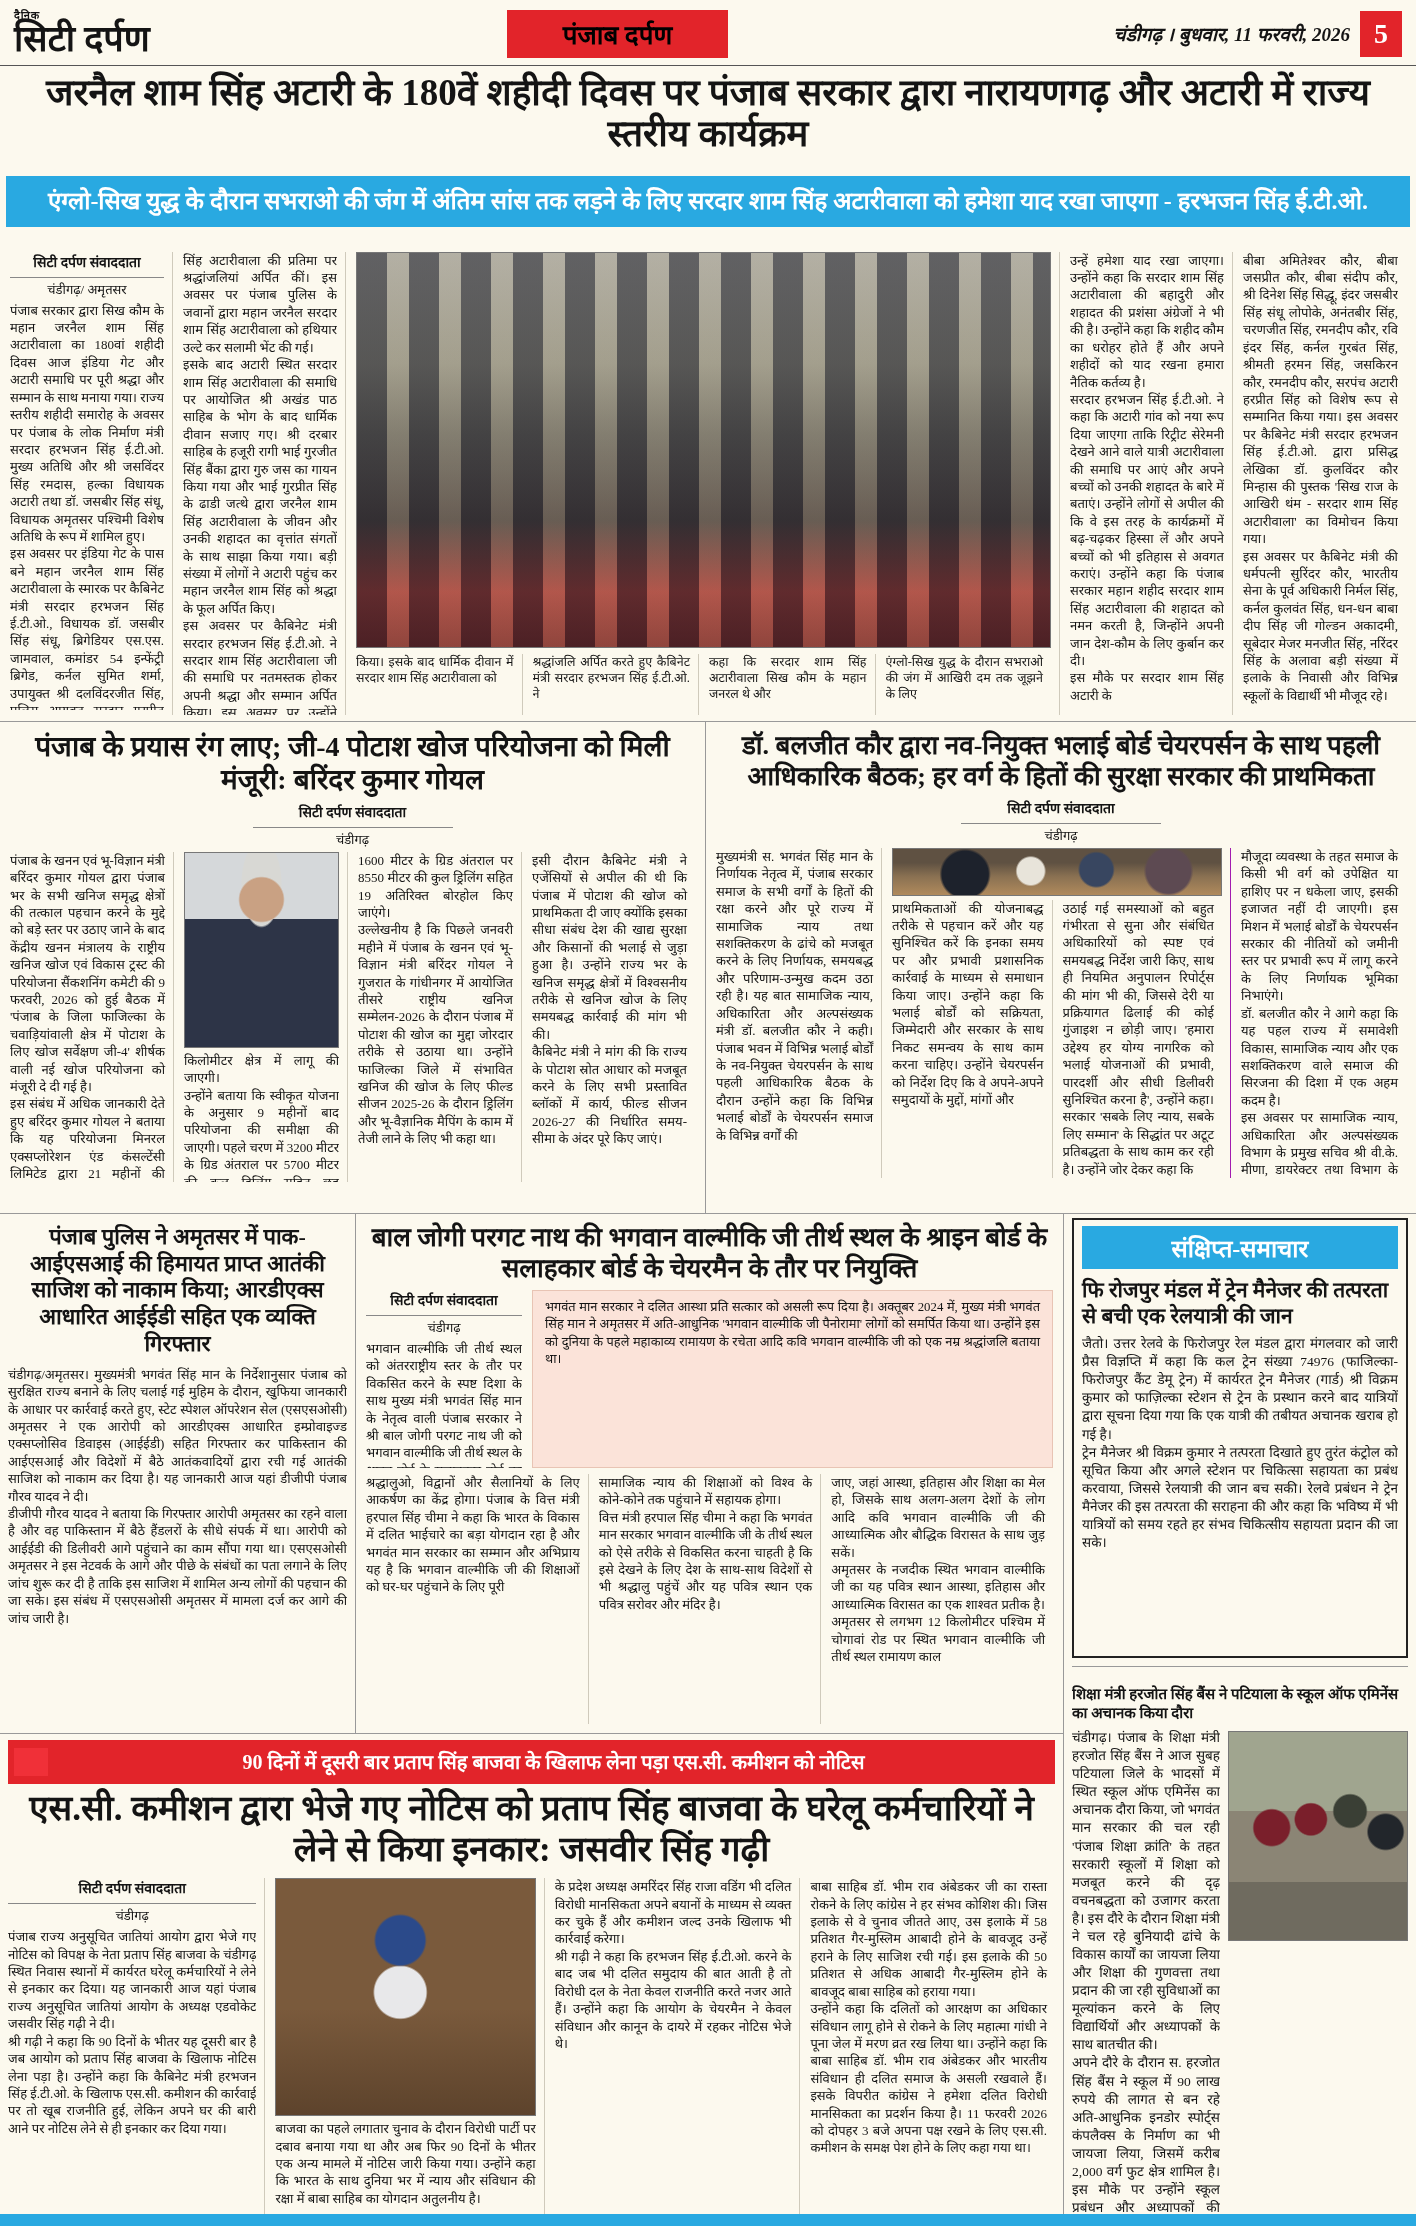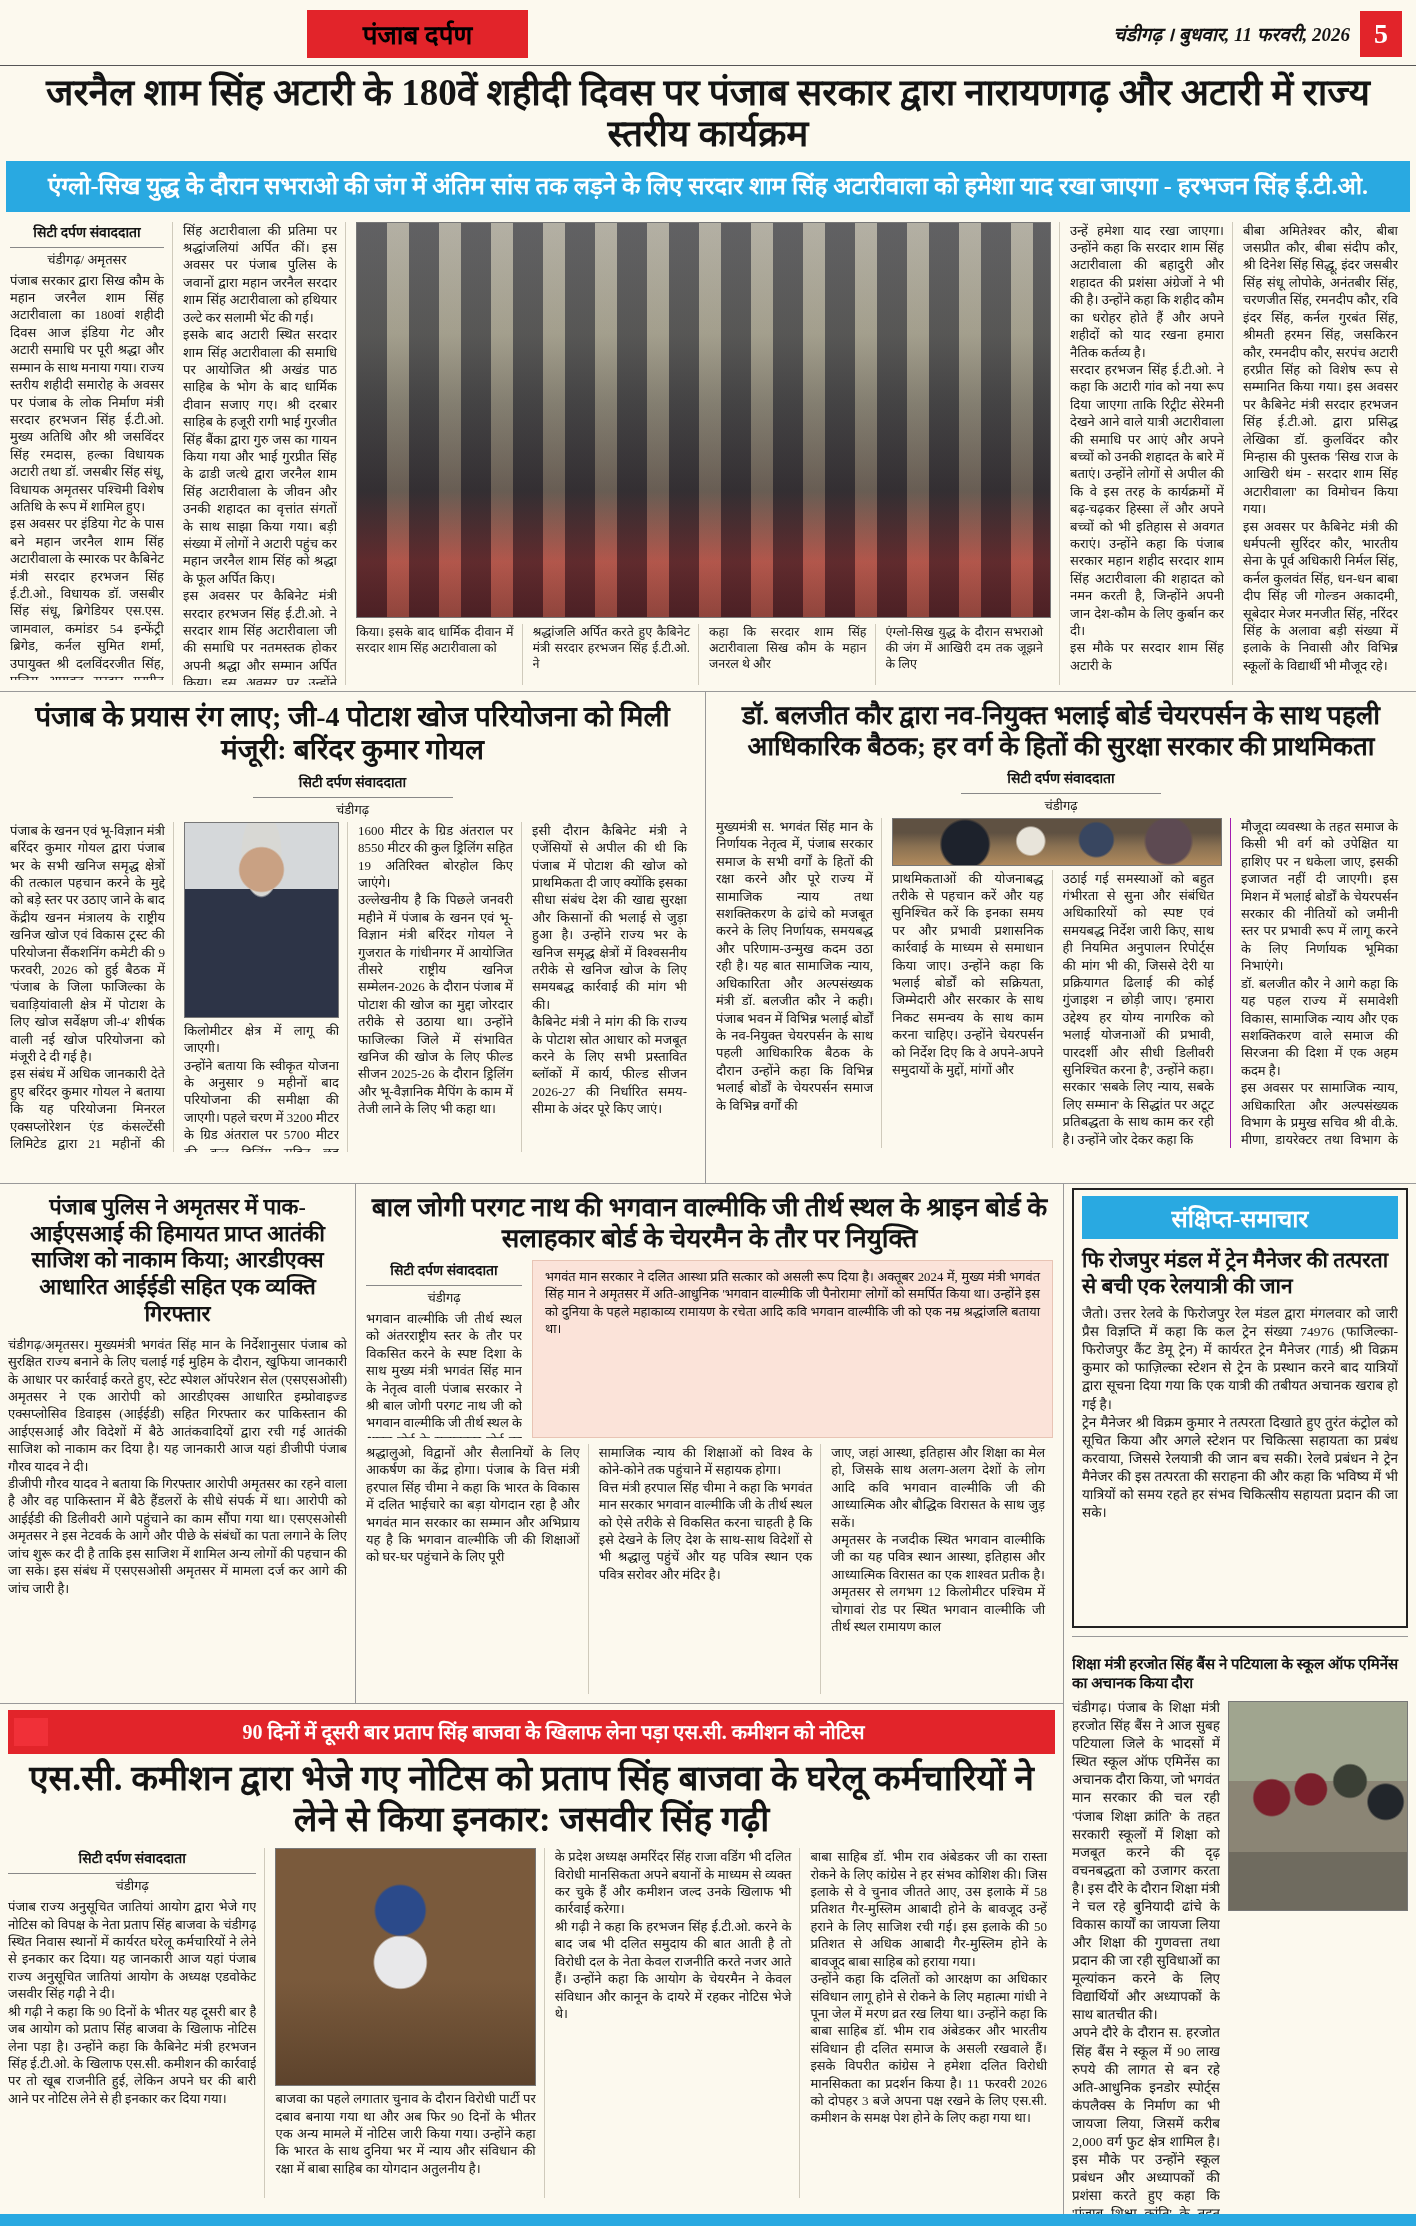--- a/index.html
+++ b/index.html
@@ -15,21 +15,21 @@
   .section-box{background:#e2242a;color:#000000;font-weight:bold;font-size:26px;
                padding:6px 56px;margin:0 auto;text-align:center;white-space:nowrap;}
   .mast-right{margin-left:auto;display:flex;align-items:center;gap:10px;}
   .page-date{font-size:19px;font-weight:bold;font-style:italic;white-space:nowrap;}
   .page-num{background:#e2242a;color:#fff;font-weight:bold;font-size:28px;width:42px;height:46px;
             display:flex;align-items:center;justify-content:center;}
 
   
   .main-headline{font-size:37px;font-weight:bold;text-align:center;line-height:1.12;padding:6px 8px 4px;}
   .strap{background:#29a9e1;color:#fff;font-weight:bold;font-size:24px;text-align:center;
-         padding:11px 10px;margin:2px 6px;line-height:1.2;}
+         padding:11px 10px;margin:17px 6px;line-height:1.2;}
 
   .byline{font-weight:bold;text-align:center;font-size:14px;border-bottom:1px solid #888;padding-bottom:6px;margin-bottom:2px;}
   .place{text-align:center;font-size:13px;margin-bottom:4px;}
 
   .body-text{font-size:13px;line-height:1.34;text-align:justify;white-space:pre-line;overflow:hidden;}
 
   
   .lead-body{display:flex;gap:10px;padding:8px 10px 6px;height:478px;border-bottom:1px solid #999;}
   .lead-col{width:163px;flex:0 0 auto;border-right:1px solid #cfcabb;padding-right:8px;height:100%;}
   .lead-col:last-child{border-right:none;}
@@ -114,20 +114,24 @@
       linear-gradient(180deg,#a0a58f 0 38%,#8b8575 38% 72%,#6f6b5f 72% 100%);}
 
   .footer-bar{position:absolute;left:0;bottom:0;width:100%;height:12px;background:#29a9e1;}
 </style>
 </head>
 <body>
 
 <div class="page">
 
   <div class="masthead">
+    <div class="logo-wrap">
+      <div class="logo-small">दैनिक</div>
+      <div class="logo">सिटी दर्पण</div>
+    </div>
     <div class="section-box">पंजाब दर्पण</div>
     <div class="mast-right">
       <div class="page-date">चंडीगढ़ । बुधवार, 11 फरवरी, 2026</div>
       <div class="page-num">5</div>
     </div>
   </div>
 
   <div class="main-headline">जरनैल शाम सिंह अटारी के 180वें शहीदी दिवस पर पंजाब सरकार द्वारा नारायणगढ़ और अटारी में राज्य स्तरीय कार्यक्रम</div>
   <div class="strap">एंग्लो-सिख युद्ध के दौरान सभराओ की जंग में अंतिम सांस तक लड़ने के लिए सरदार शाम सिंह अटारीवाला को हमेशा याद रखा जाएगा - हरभजन सिंह ई.टी.ओ.</div>
 

